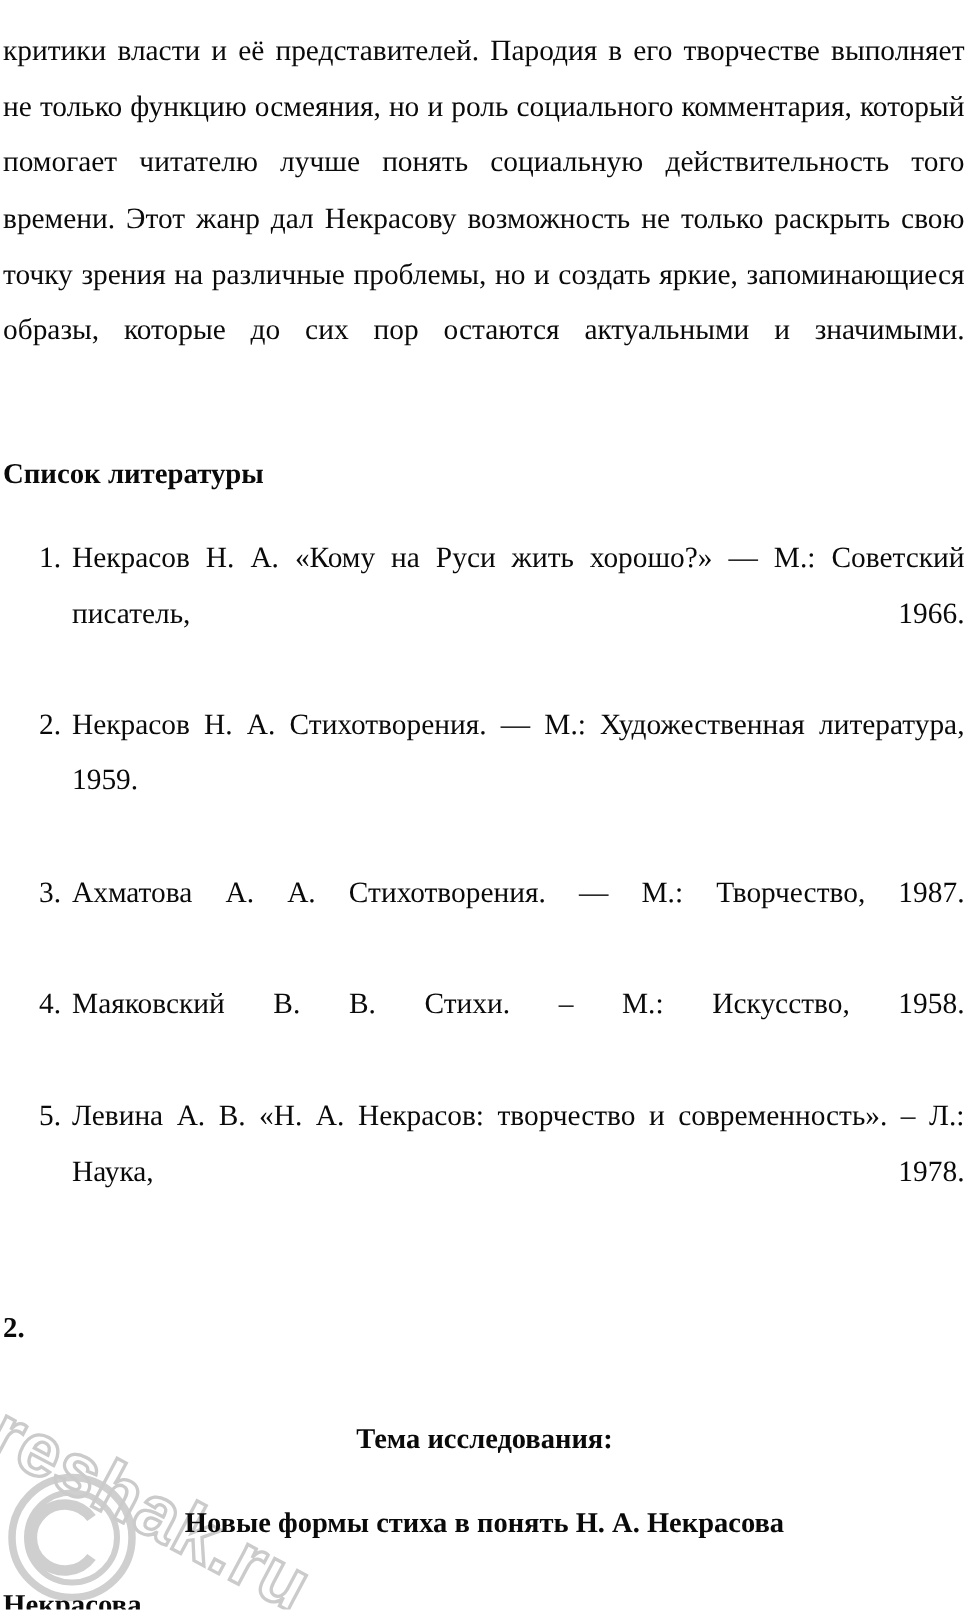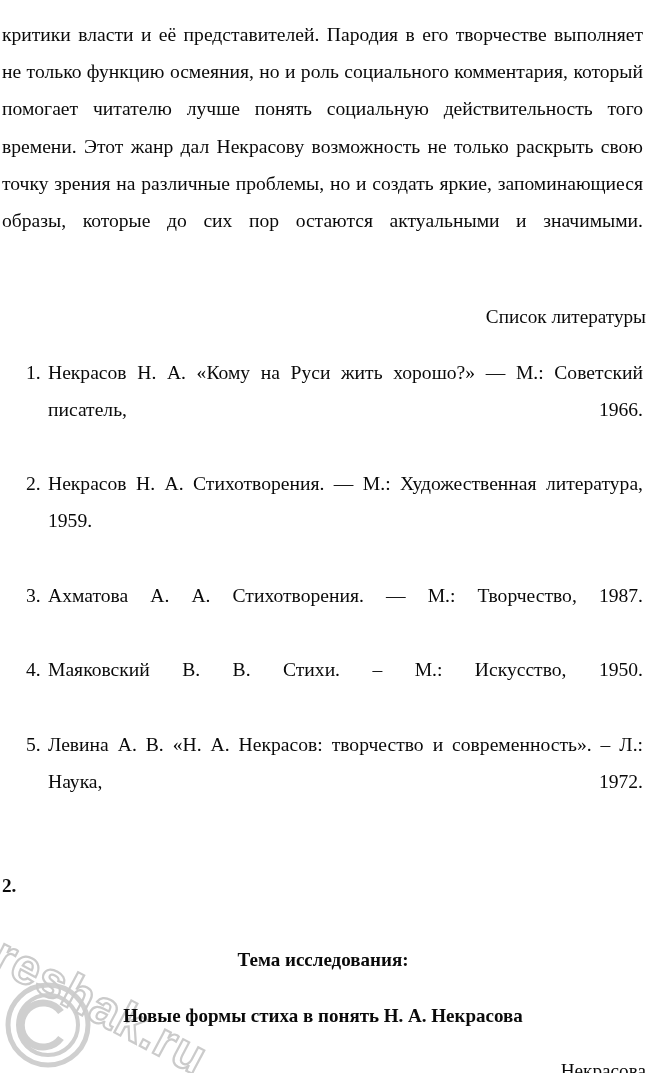--- a/index.html
+++ b/index.html
@@ -55,22 +55,22 @@
     text-align: justify;
     text-justify: inter-word;
     hyphens: none;
   }
 
   h3.section-head {
     margin: 0;
     padding: 0 0 0 2px;
     font-size: 19.2px;
     line-height: 37.2px;
-    font-weight: normal;
-    text-align: right;
+    font-weight: bold;
+    text-align: left;
   }
 
   .num-head {
     margin: 0;
     padding: 0 0 0 2px;
     font-size: 19.2px;
     line-height: 37.2px;
     font-weight: bold;
   }
 
@@ -158,25 +158,25 @@
       <li>
         <span class="marker">2.</span>
         <span class="ref-text">Некрасов Н. А. Стихотворения. — М.: Художественная литература, 1959.</span>
       </li>
       <li>
         <span class="marker">3.</span>
         <span class="ref-text">Ахматова А. А. Стихотворения. — М.: Творчество, 1987.</span>
       </li>
       <li>
         <span class="marker">4.</span>
-        <span class="ref-text">Маяковский В. В. Стихи. – М.: Искусство, 1950.</span>
+        <span class="ref-text">Маяковский В. В. Стихи. – М.: Искусство, 1958.</span>
       </li>
       <li>
         <span class="marker">5.</span>
-        <span class="ref-text">Левина А. В. «Н. А. Некрасов: творчество и современность». – Л.: Наука, 1972.</span>
+        <span class="ref-text">Левина А. В. «Н. А. Некрасов: творчество и современность». – Л.: Наука, 1978.</span>
       </li>
     </ol>
 
     <div class="spacer-30"></div>
 
     <div class="num-head">2.</div>
 
     <div class="spacer-37"></div>
 
     <h2 class="center-head">Тема исследования:</h2>

